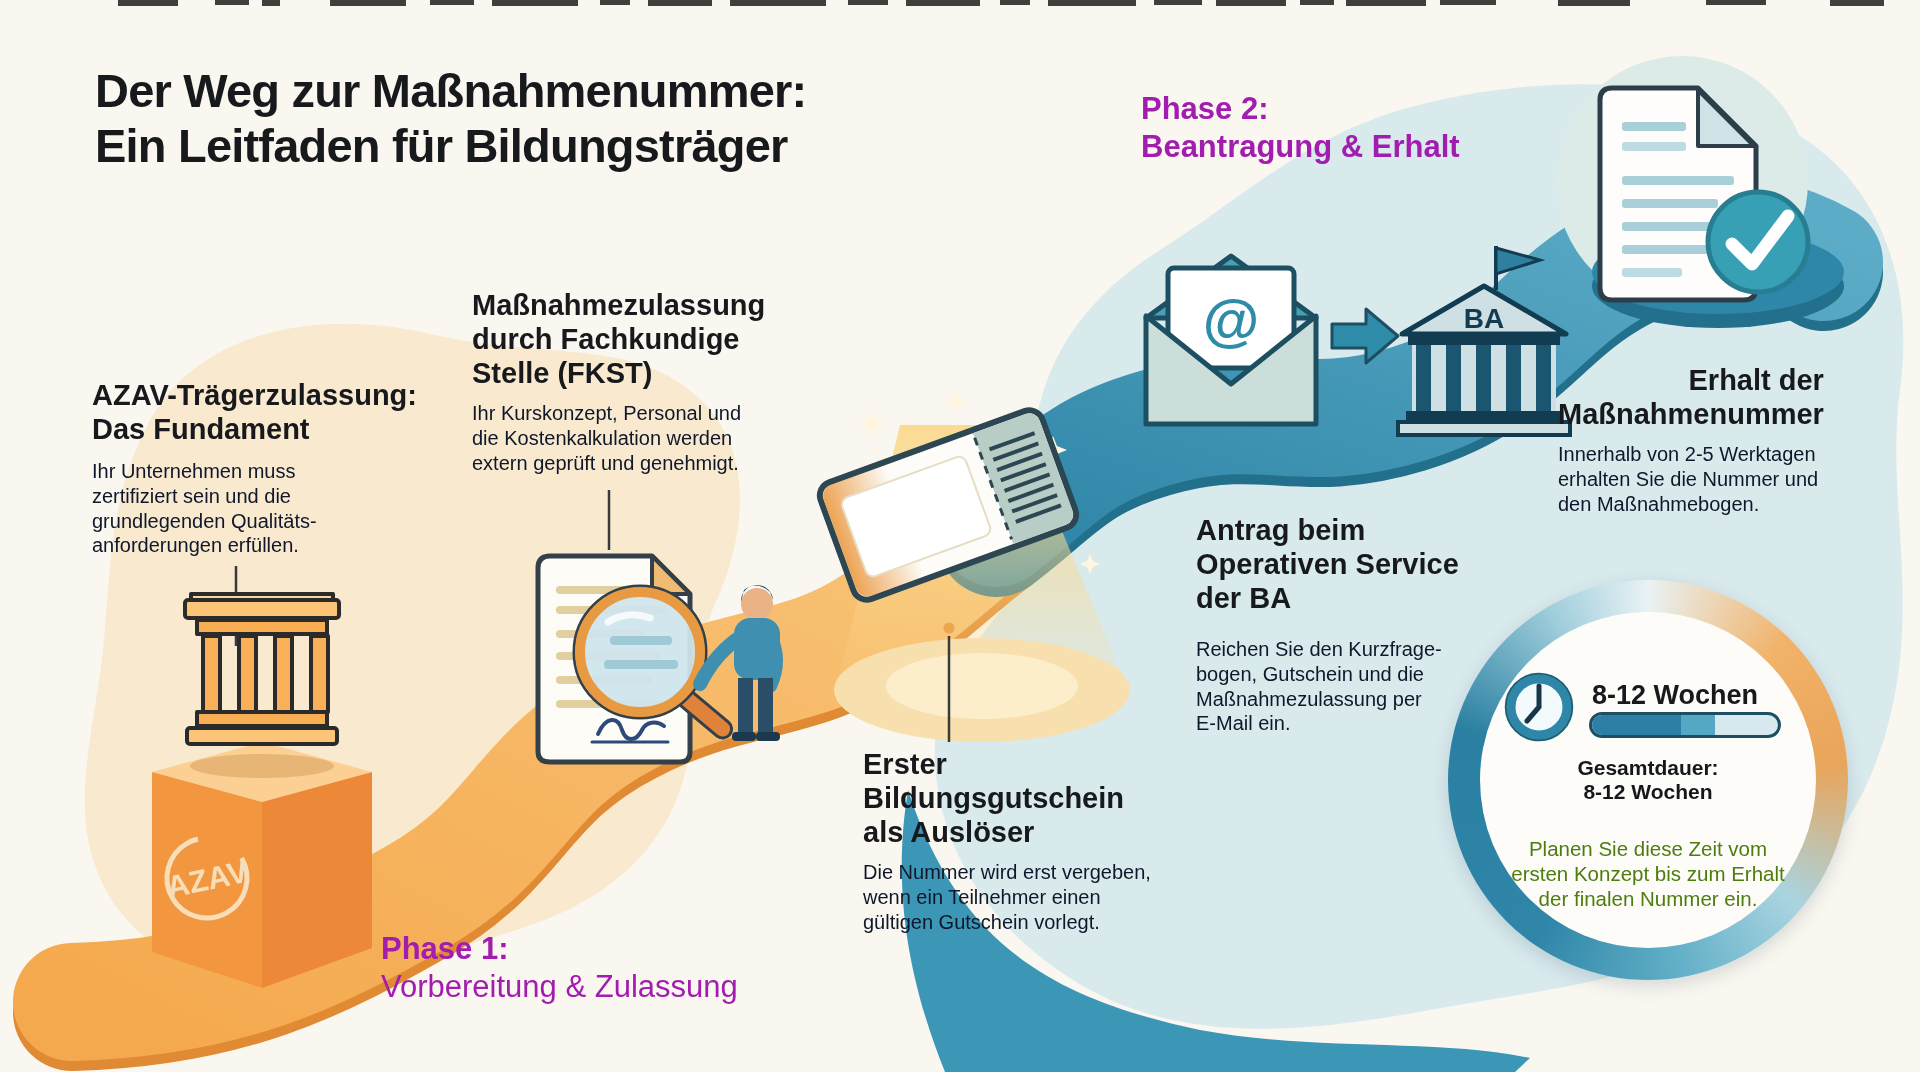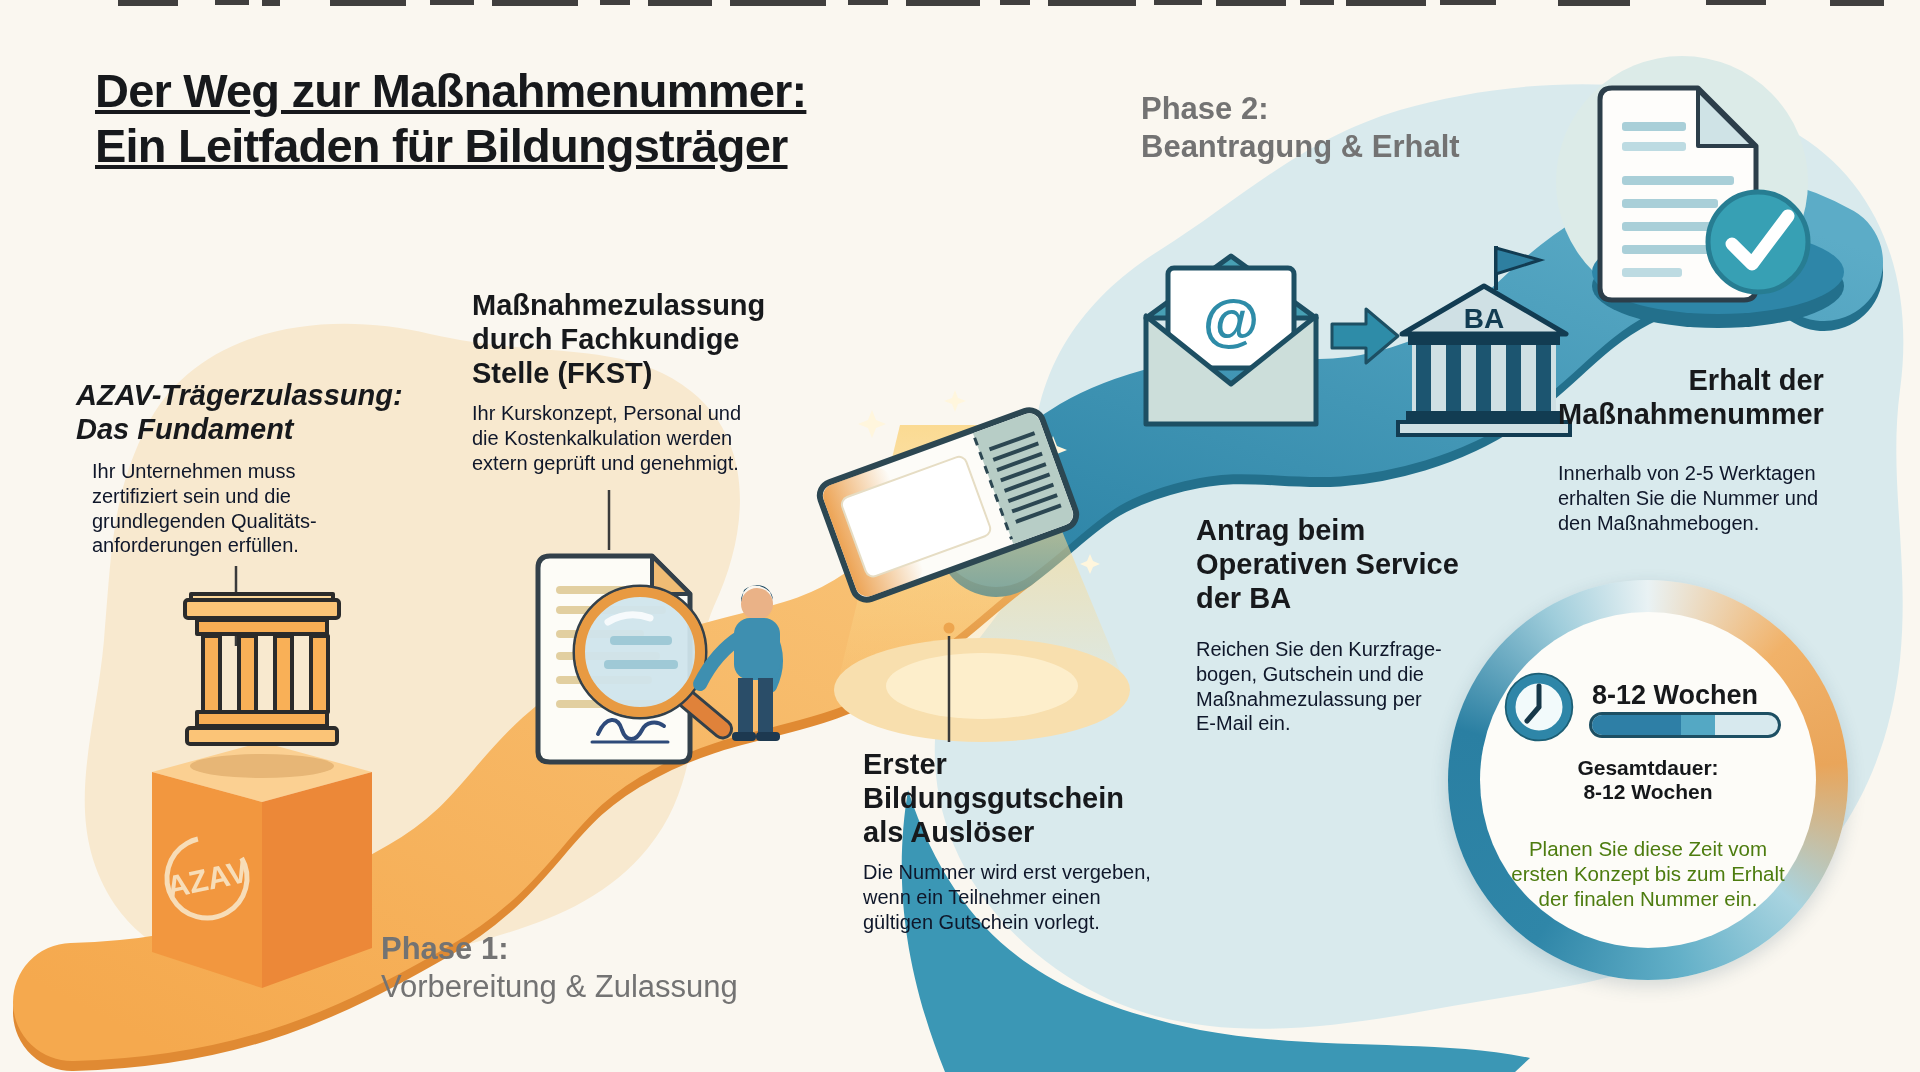--- a/index.html
+++ b/index.html
@@ -5,39 +5,39 @@
   html,body{margin:0;padding:0;background:#e8e6e0;}
   #root{
     position:relative;width:1920px;height:1072px;overflow:hidden;
     background:#faf7f0;font-family:"Liberation Sans",sans-serif;color:#1b1d20;
   }
   .abs{position:absolute;}
   .ml{white-space:pre-line;}
   #art{position:absolute;left:0;top:0;}
   .title{
     left:95px;top:64px;font-size:47px;font-weight:bold;line-height:1.17;
-    letter-spacing:-0.8px;color:#17191c;text-decoration:underline;
-  }
-  .phase-label{font-size:31px;line-height:1.22;color:#737373;}
+    letter-spacing:-0.8px;color:#17191c;
+  }
+  .phase-label{font-size:31px;line-height:1.22;color:#a21caf;}
   #phase2{left:1141px;top:90px;font-weight:bold;}
   #phase1{left:381px;top:930px;}
   #phase1 .pl-bold{font-weight:bold;display:block;}
   #phase1 .pl-reg{display:block;}
   .step-heading{font-weight:bold;font-size:29px;line-height:1.17;color:#17191c;}
   .step-body{font-size:20px;line-height:1.24;color:#0f172a;}
-  #azav-heading{left:76px;top:379px;font-style:italic;}
+  #azav-heading{left:92px;top:379px;}
   #azav-body{left:92px;top:459px;}
   #fkst-heading{left:472px;top:289px;}
   #fkst-body{left:472px;top:401px;}
   #gut-heading{left:863px;top:748px;}
   #gut-body{left:863px;top:860px;}
   #antrag-heading{left:1196px;top:514px;}
   #antrag-body{left:1196px;top:629px;margin-top:8px;}
   #erhalt-heading{left:1558px;top:364px;text-align:right;}
-  #erhalt-body{left:1558px;top:461px;}
+  #erhalt-body{left:1558px;top:442px;}
   
   #ring{
     left:1448px;top:580px;width:400px;height:400px;border-radius:50%;
     background:conic-gradient(from 0deg,
       #e9f2f4 0deg,#f1b269 45deg,#e9a55a 85deg,#a9d4e0 130deg,
       #63b0c8 170deg,#2f86a8 215deg,#2a7fa2 285deg,#9fcddb 330deg,#e9f2f4 360deg);
     box-shadow:0 6px 18px rgba(40,80,100,0.18);
   }
   #ring-inner{
     position:absolute;left:32px;top:32px;width:336px;height:336px;border-radius:50%;

